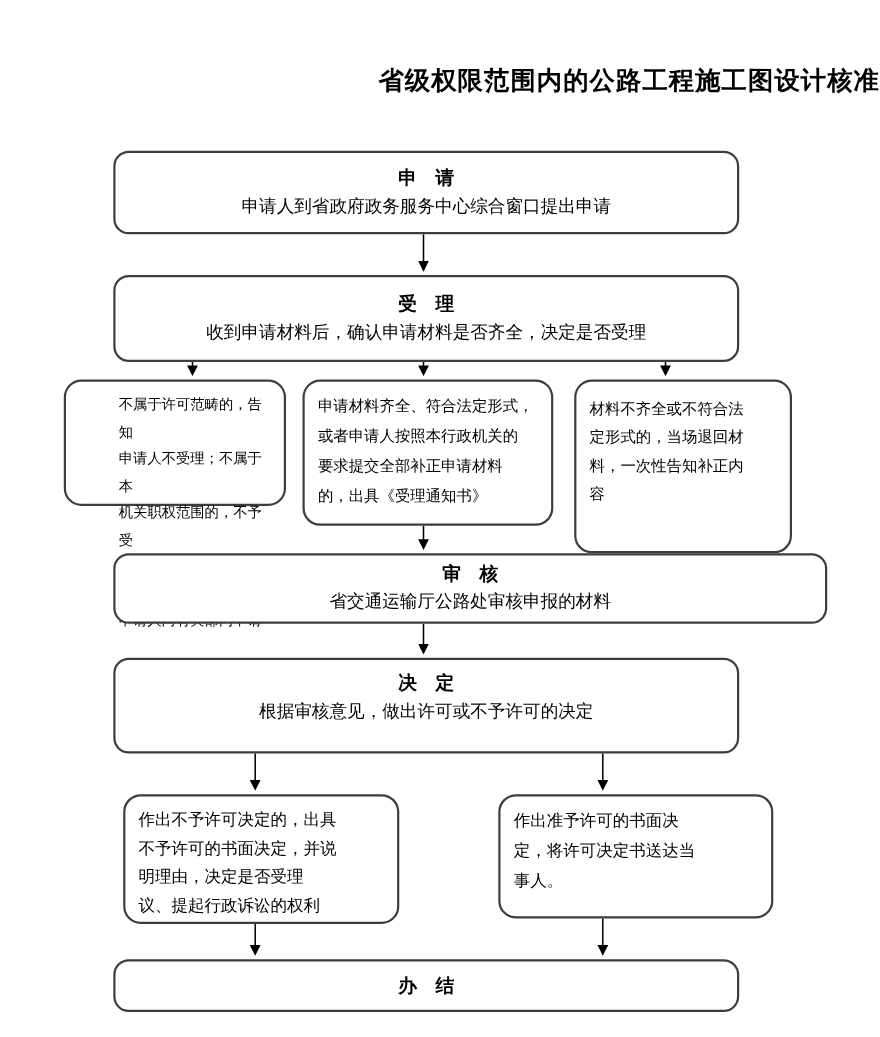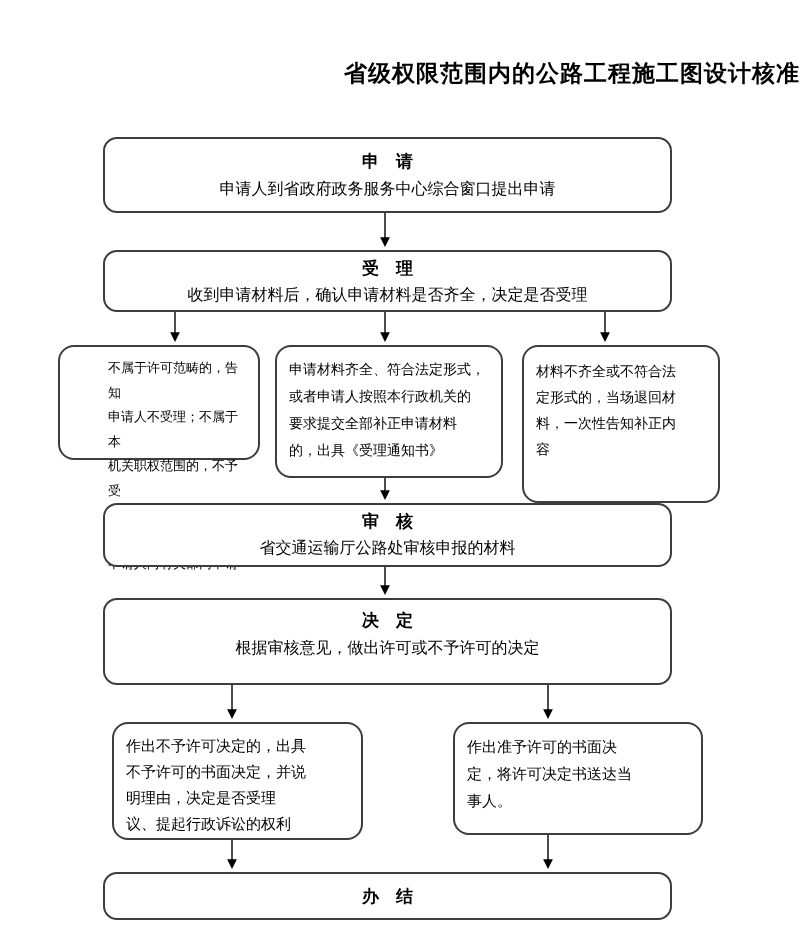--- a/index.html
+++ b/index.html
@@ -90,42 +90,42 @@
     <line x1="548" y1="685" x2="548" y2="717" marker-end="url(#arrow)"></line>
     <line x1="232" y1="840" x2="232" y2="867" marker-end="url(#arrow)"></line>
     <line x1="548" y1="835" x2="548" y2="867" marker-end="url(#arrow)"></line>
   </svg>
 
   <div class="node center-v" style="left:103px; top:137px; width:569px; height:76px;">
     <div class="node-title">申　请</div>
     <div class="node-desc">申请人到省政府政务服务中心综合窗口提出申请</div>
   </div>
 
-  <div class="node center-v" style="left:103px; top:250px; width:569px; height:62px;">
+  <div class="node center-v" style="left:103px; top:250px; width:569px; height:79px;">
     <div class="node-title" style="line-height:26px;">受　理</div>
     <div class="node-desc" style="line-height:25px;">收到申请材料后，确认申请材料是否齐全，决定是否受理</div>
   </div>
 
   <div class="branch" style="left:58px; top:345px; width:202px; height:115px; line-height:24.5px; font-size:13px;padding-left:48px;">不属于许可范畴的，告知
 申请人不受理；不属于本
 机关职权范围的，不予受
 理，出具书面凭证，告知
 申请人向有关部门申请</div>
 
   <div class="branch" style="left:275px; top:345px; width:228px; height:133px; line-height:27px;">申请材料齐全、符合法定形式，
 或者申请人按照本行政机关的
 要求提交全部补正申请材料
 的，出具《受理通知书》</div>
 
   <div class="branch" style="left:522px; top:345px; width:198px; height:158px; line-height:26px; padding-top:11px;">材料不齐全或不符合法
 定形式的，当场退回材
 料，一次性告知补正内
 容</div>
 
-  <div class="node center-v" style="left:103px; top:503px; width:569px; height:64px;">
+  <div class="node center-v" style="left:103px; top:503px; width:649px; height:64px;">
     <div class="node-title" style="line-height:26px;">审　核</div>
     <div class="node-desc" style="line-height:26px;">省交通运输厅公路处审核申报的材料</div>
   </div>
 
   <div class="node" style="left:103px; top:598px; width:569px; height:87px; padding-top:7px;">
     <div class="node-title">决　定</div>
     <div class="node-desc">根据审核意见，做出许可或不予许可的决定</div>
   </div>
 
   <div class="branch" style="left:112px; top:722px; width:251px; height:118px; line-height:26px; font-size:15px;">作出不予许可决定的，出具

